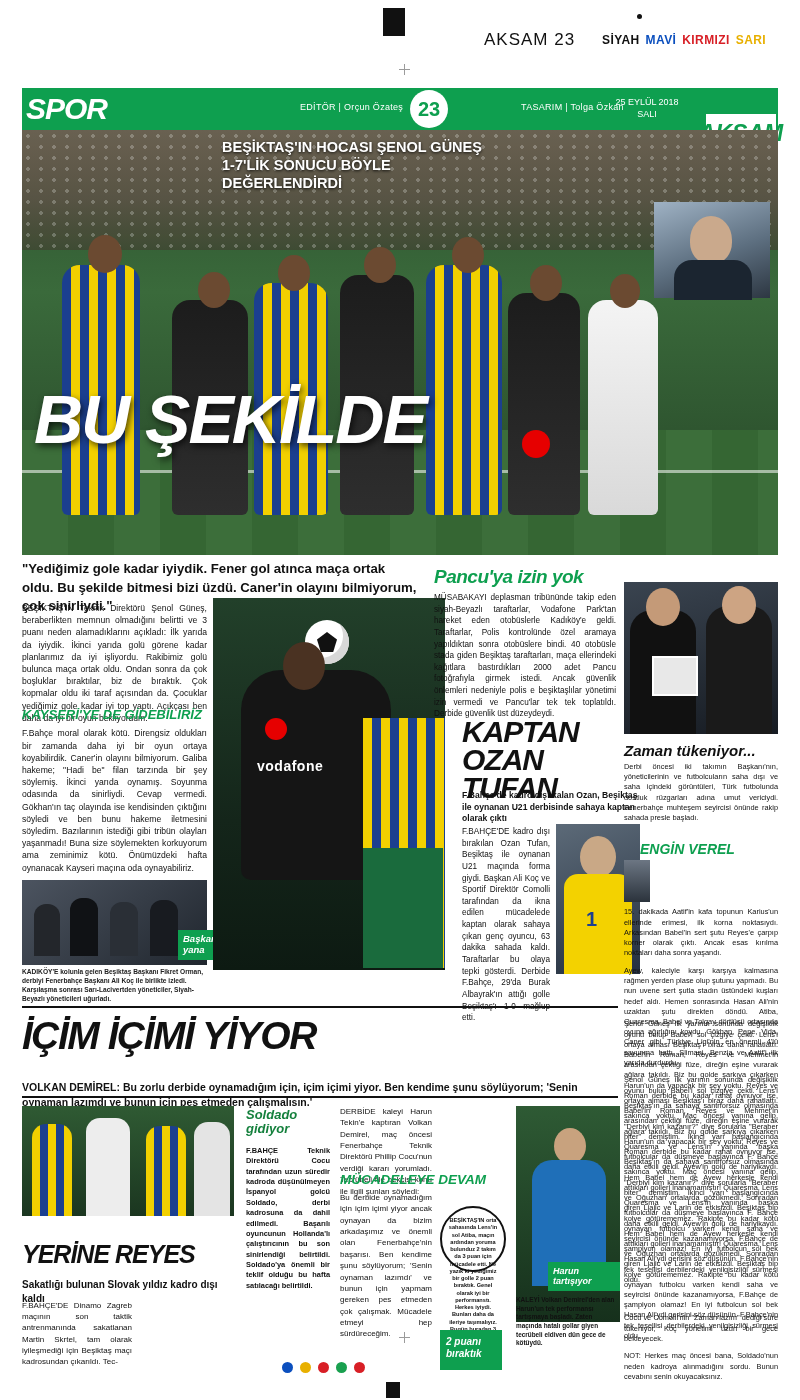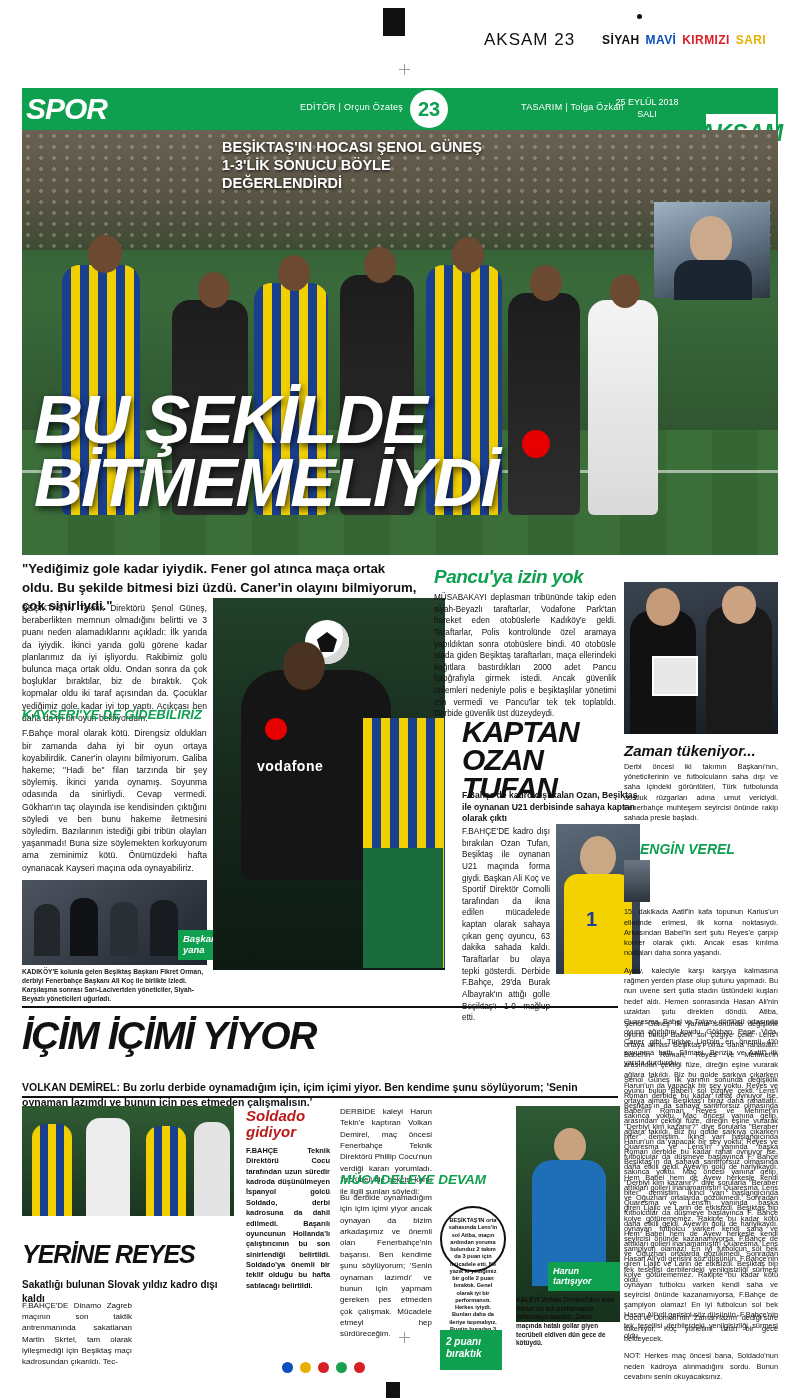--- a/index.html
+++ b/index.html
@@ -157,21 +157,21 @@
   .photo-ll .b { position:absolute; left:64px; top:12px; width:44px; height:98px; background:#ededed; border-radius:14px 14px 0 0; }
   .photo-ll .c { position:absolute; left:124px; top:20px; width:40px; height:90px; background:repeating-linear-gradient(90deg,#f2d000 0 8px,#1b3f8f 8px 16px); border-radius:14px 14px 0 0; }
   .photo-ll .d { position:absolute; left:172px; top:16px; width:36px; height:94px; background:#e4e4e4; border-radius:14px 14px 0 0; }
 
   .skrtel-title { position:absolute; left:22px; top:1218px; width:216px; font-size:25px; font-weight:800;
     font-style:italic; line-height:.96; letter-spacing:-1px; color:#111; }
   .skrtel-sub { position:absolute; left:22px; top:1278px; width:216px; font-size:10px; font-weight:800; line-height:1.35; }
   .skrtel-body { position:absolute; left:22px; top:1300px; width:110px; font-size:8px; line-height:1.4; text-align:justify; }
 
   .soldado-box { position:absolute; left:246px; top:1108px; width:84px; }
-  .soldado-title { font-size:15px; font-weight:800; font-style:italic; color:#b91c1c; line-height:1.05; }
+  .soldado-title { font-size:13px; font-weight:800; font-style:italic; color:#15803d; line-height:1.05; }
   .soldado-body { position:absolute; left:246px; top:1146px; width:84px; font-size:7.4px; line-height:1.4; text-align:justify; font-weight:700; }
 
   .mucadele-col { position:absolute; left:340px; top:1106px; width:92px; font-size:8px; line-height:1.42; text-align:justify; }
   .mucadele-title { position:absolute; left:340px; top:1172px; width:150px; font-size:13.5px; font-weight:800; font-style:italic; color:#0e9f4f; }
   .mucadele-body { position:absolute; left:340px; top:1192px; width:92px; font-size:8px; line-height:1.42; text-align:justify; }
 
   .besiktas-round { position:absolute; left:440px; top:1206px; width:66px; height:66px; border-radius:50%;
     background:#fff; border:2px solid #111; font-size:5.6px; line-height:1.3; padding:9px 6px; font-weight:700; text-align:center; }
   .green-badge { position:absolute; left:440px; top:1330px; width:62px; height:40px; background:#0e9f4f; color:#fff;
     font-size:10px; font-weight:800; font-style:italic; line-height:1.15; padding:6px 6px; }
@@ -237,30 +237,29 @@
     <div class="pl stripes" style="left:404px;width:76px;height:250px;"></div>
     <div class="head" style="left:430px;bottom:282px;width:32px;height:36px;"></div>
     <div class="pl black" style="left:486px;width:72px;height:222px;"></div>
     <div class="head" style="left:508px;bottom:254px;width:32px;height:36px;"></div>
     <div class="pl white" style="left:566px;width:70px;height:215px;"></div>
     <div class="head" style="left:588px;bottom:247px;width:30px;height:34px;"></div>
 
     <div style="position:absolute;left:500px;top:300px;width:28px;height:28px;border-radius:50%;background:#e60000;"></div>
   </div>
 
-  <div class="kicker">BEŞİKTAŞ'IN HOCASI ŞENOL GÜNEŞ 1-3'LİK SONUCU BÖYLE DEĞERLENDİRDİ</div>
+  <div class="kicker">BEŞİKTAŞ'IN HOCASI ŞENOL GÜNEŞ 1-7'LİK SONUCU BÖYLE DEĞERLENDİRDİ</div>
 
   <div class="coach-photo">
     <div class="face"></div>
     <div class="body"></div>
   </div>
 
   <div class="bigtitle">
     <span>BU ŞEKİLDE</span>
-    <span class="l2">BİTMEMELİYDİ</span>
   </div>
 
   <div class="quote">"Yediğimiz gole kadar iyiydik. Fener gol atınca maça ortak oldu. Bu şekilde bitmesi bizi üzdü. Caner'in olayını bilmiyorum, çok sinirliydi."</div>
 
   <div class="col c1">
     <p>BEŞİKTAŞ'IN Teknik Direktörü Şenol Güneş, beraberlikten memnun olmadığını belirtti ve 3 puanı neden alamadıklarını açıkladı: İlk yarıda da iyiydik. İkinci yarıda golü görene kadar planlarımız da iyi işliyordu. Rakibimiz golü bulunca maça ortak oldu. Ondan sonra da çok boşluklar bıraktılar, biz de bıraktık. Çok kopmalar oldu iki taraf açısından da. Çocuklar yediğimiz gole kadar iyi top yaptı. Açıkçası ben daha da iyi bir oyun bekliyordum.</p>
   </div>
   <div class="col c1b">
     <div class="subhead">KAYSERİ'YE DE GİDEBİLİRİZ</div>
     <p>F.Bahçe moral olarak kötü. Direngsiz oldukları bir zamanda daha iyi bir oyun ortaya koyabilirdik. Caner'in olayını bilmiyorum. Galiba hakeme; "Hadi be" filan tarzında bir şey söylemiş. İkinci yarıda oynamış. Soyunma odasında da sinirliydi. Cevap vermedi. Gökhan'ın taç olayında ise kendisinden çıktığını söyledi ve ben bunu hakeme iletmesini söyledim. Bazılarının istediği gibi tribün olayları yaşanmadı! Buna size söylemekten korkuyorum ama zeminimiz kötü. Önümüzdeki hafta oynanacak Kayseri maçına oda oynayabiliriz.</p>

